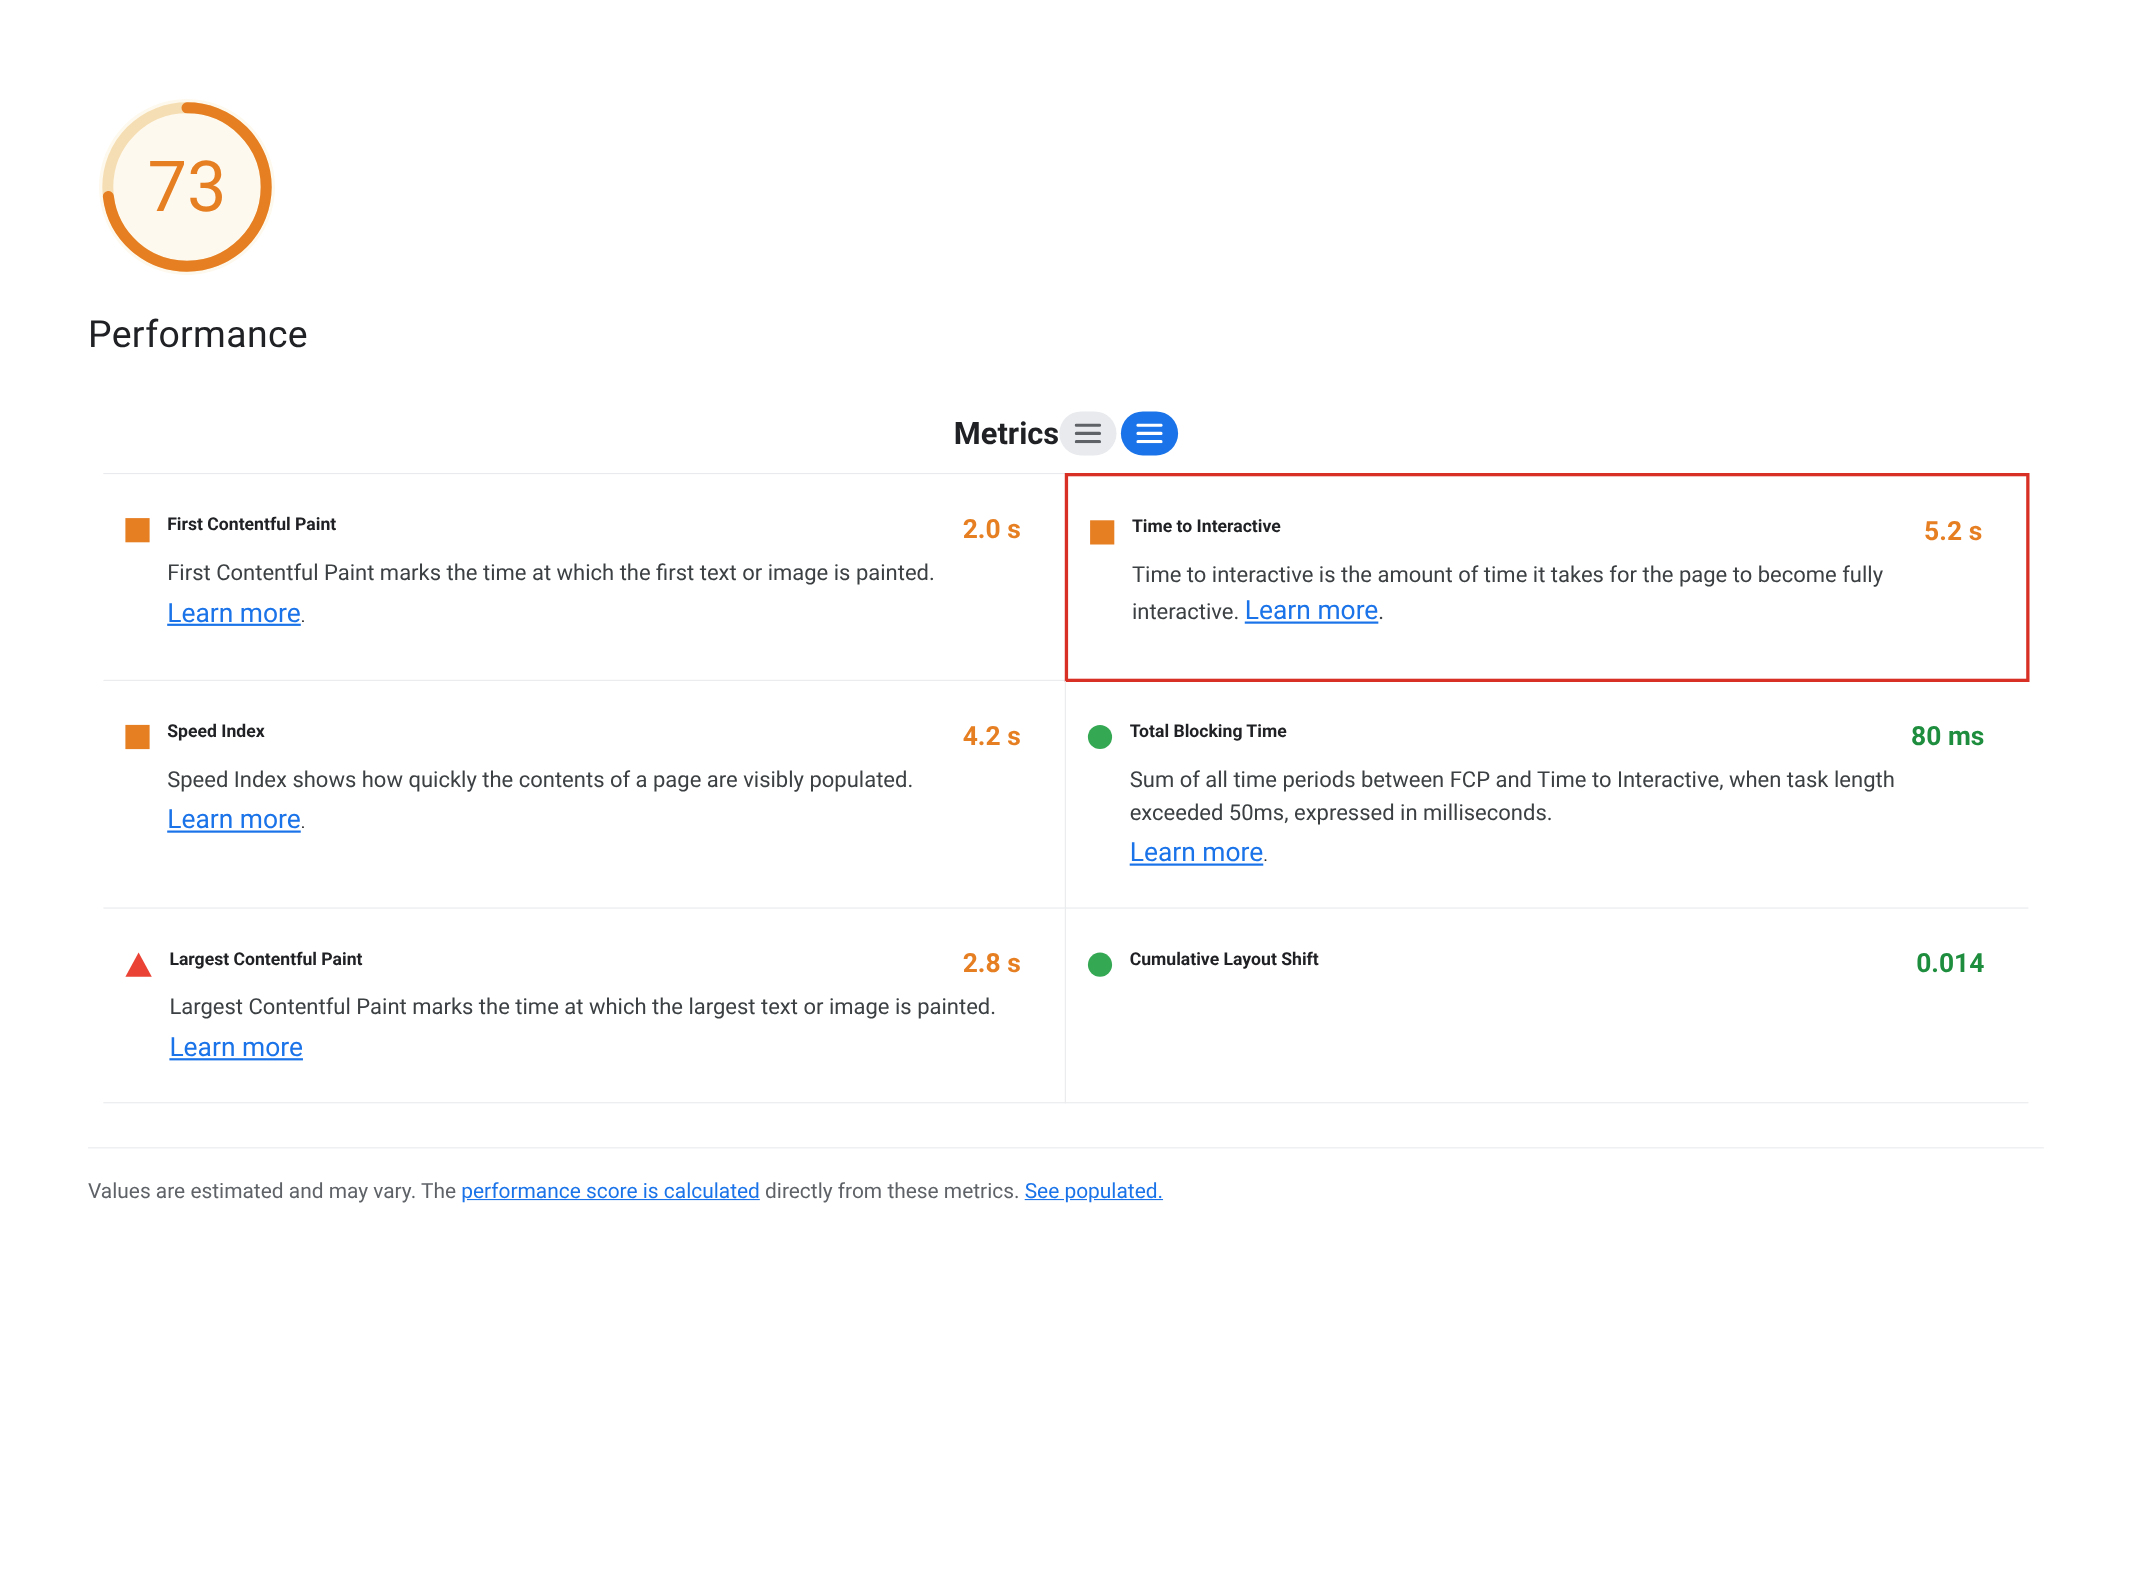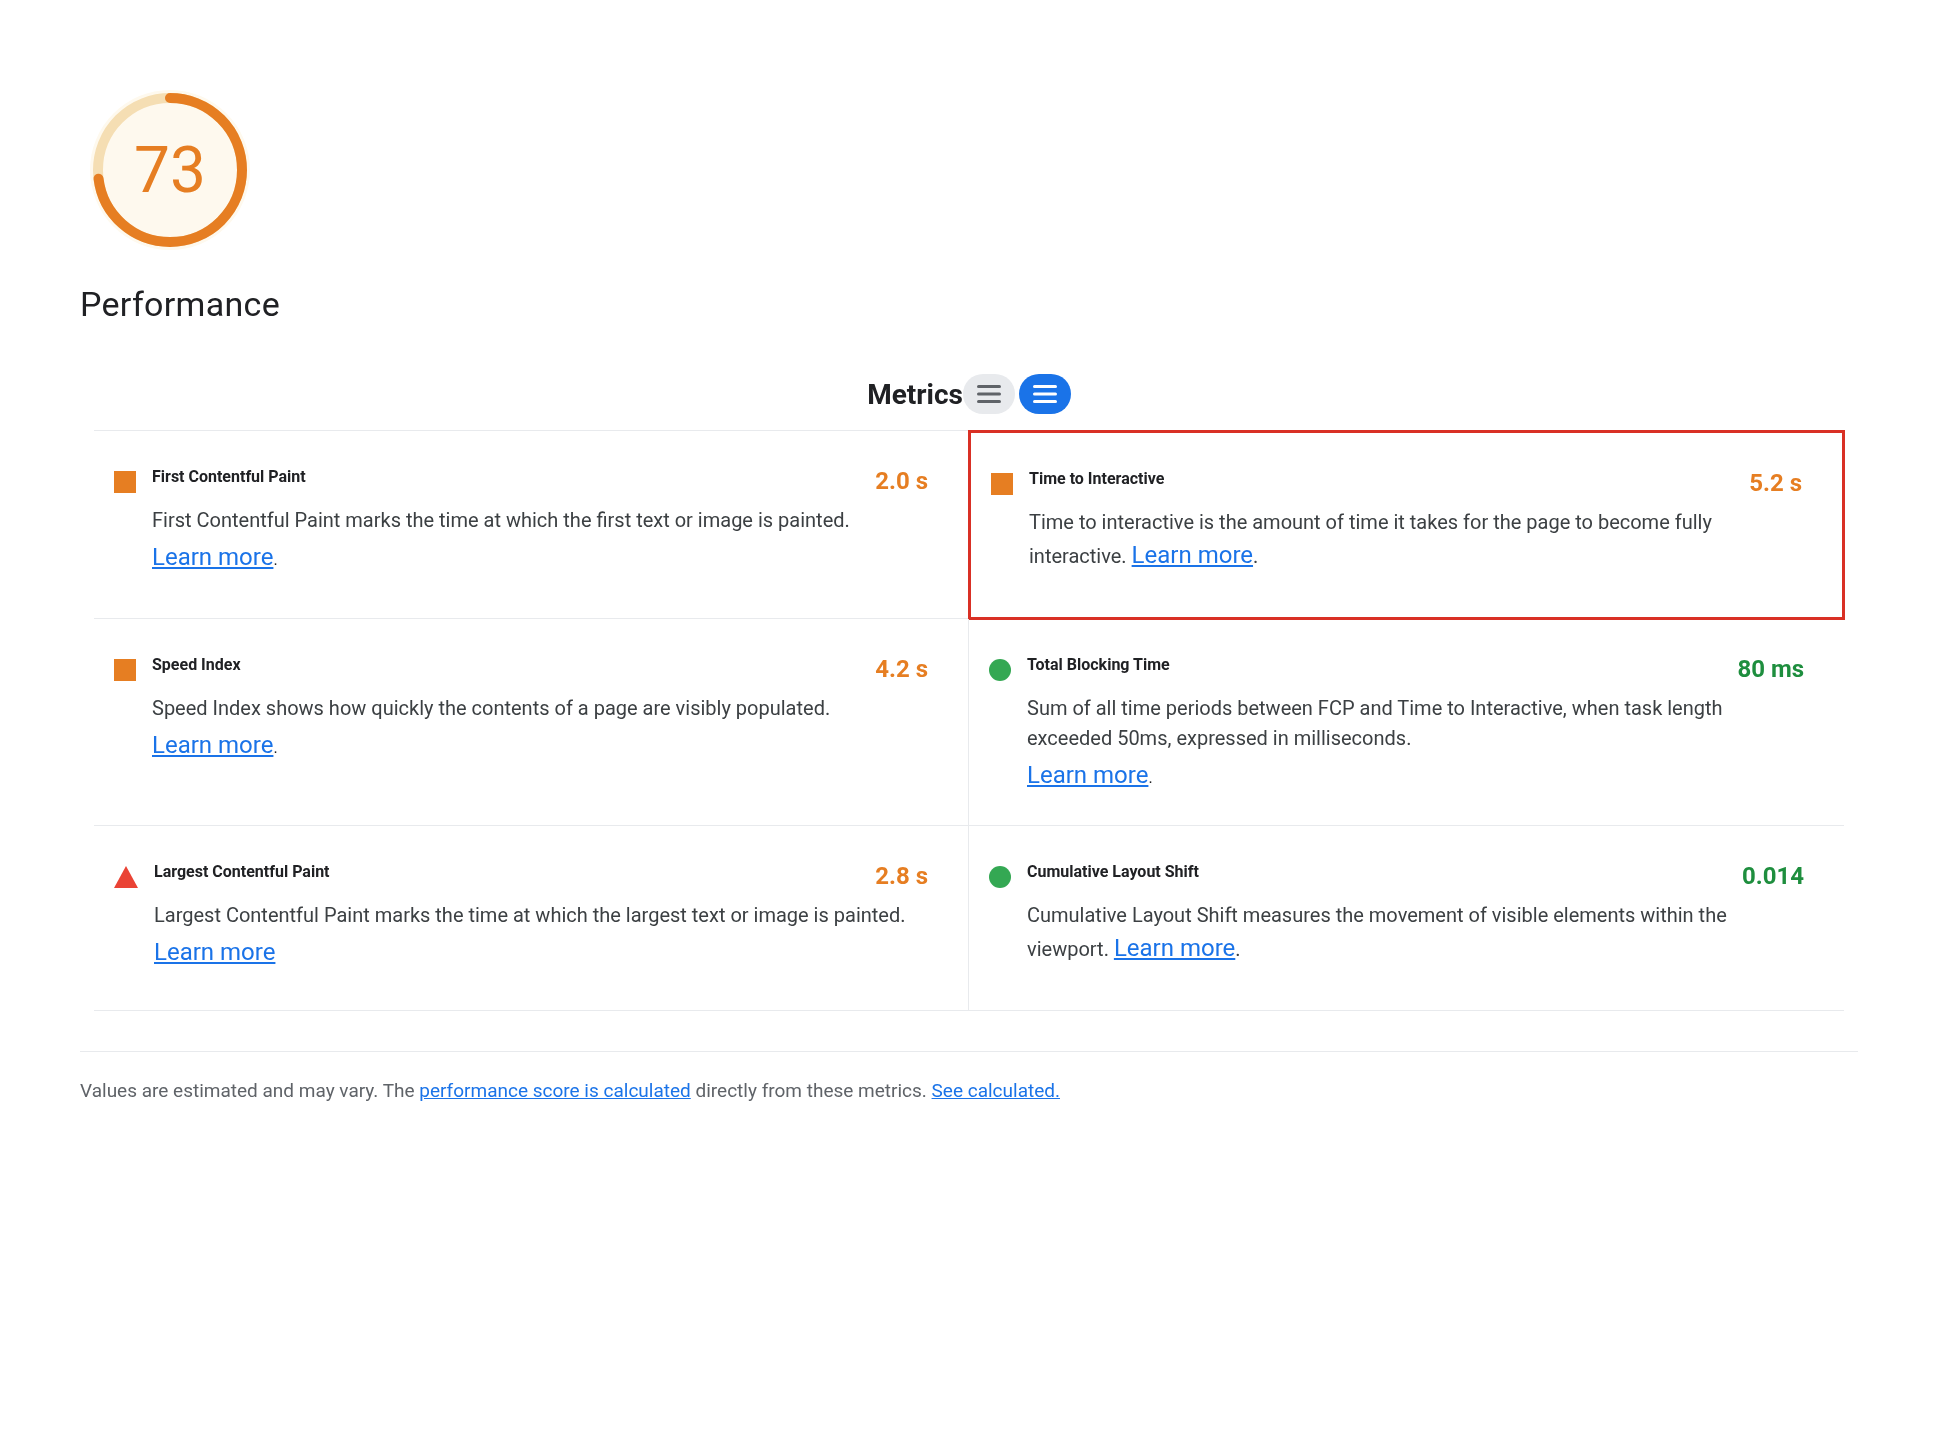--- a/index.html
+++ b/index.html
@@ -319,22 +319,21 @@
 
     <div class="metric-cell">
       <div class="metric-icon">
         <span class="icon-circle-green"></span>
       </div>
       <div class="metric-content">
         <div class="metric-header-row">
           <div class="metric-name">Cumulative Layout Shift</div>
           <div class="metric-value-green">0.014</div>
         </div>
-        <div class="metric-description">Cumulative Layout Shift measures the movement of visible elements within the viewport. <a class="metric-link">Learn more</a>.</div>
       </div>
     </div>
 
   </div>
 </div>
 
 <div class="footer-note">
-  <span>Values are estimated and may vary. The </span><a class="footer-link">performance score is calculated</a><span> directly from these metrics. </span><a class="footer-link">See calculated.</a>
+  <span>Values are estimated and may vary. The </span><a class="footer-link">performance score is calculated</a><span> directly from these metrics. </span><a class="footer-link">See populated.</a>
 </div>
 
 </body></html>

